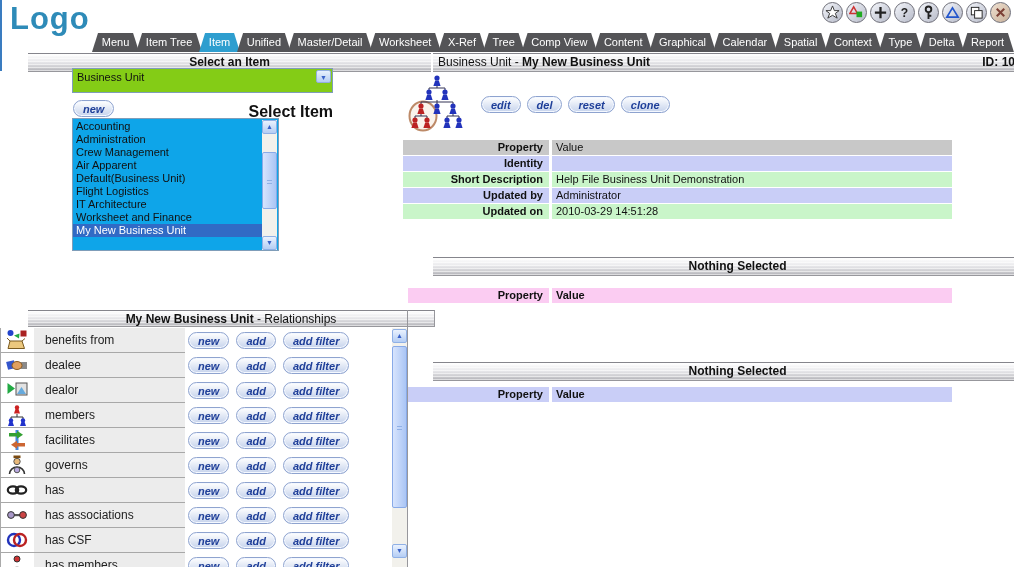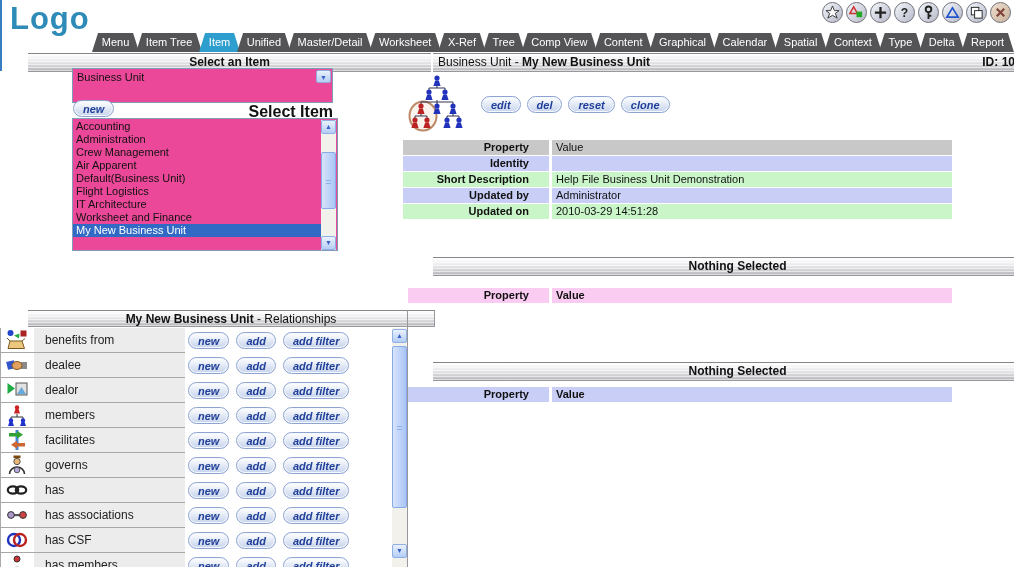--- a/index.html
+++ b/index.html
@@ -26,27 +26,27 @@
     border-top:1px solid #85858c;border-bottom:1px solid #97979c;
     background:
       repeating-linear-gradient(0deg,rgba(255,255,255,.55) 0 1px,rgba(0,0,0,0) 1px 3px),
       linear-gradient(#ffffff 0%,#e9e9ec 45%,#c6c6ca 85%,#aeaeb4 100%);
     font-size:12px;margin-left:28px;}
   .hbar .ctr{display:block;text-align:center;font-weight:bold;}
   
   #select-type-label,#select-item-label{position:absolute;right:681px;font-weight:bold;font-size:16px;white-space:nowrap;}
   #select-type-label{top:72px;}
   #select-item-label{top:103px;}
-  #type-select{position:absolute;left:72px;top:68px;width:261px;height:35px;border:1px solid #7f9db9;background:#ec4899;box-sizing:border-box;cursor:pointer;}
+  #type-select{position:absolute;left:72px;top:68px;width:261px;height:25px;border:1px solid #7f9db9;background:#84cc16;box-sizing:border-box;cursor:pointer;}
   #type-select .val{position:absolute;left:4px;top:1px;line-height:14px;font-size:11px;}
   #dd-arrow{position:absolute;right:1px;top:1px;width:15px;height:13px;text-align:center;line-height:13px;
     background:linear-gradient(#e8f1fd,#b6cdf2);border:1px solid #93aede;border-radius:2px;box-sizing:border-box;
     color:#3a62c8;font-size:7px;cursor:pointer;}
   #new-btn{position:absolute;left:73px;top:100px;}
-  #listbox{position:absolute;left:72px;top:118px;width:266px;height:133px;border:1px solid #7f9db9;background:#ec4899;box-sizing:border-box;overflow:hidden;padding-left:36px;}
+  #listbox{position:absolute;left:72px;top:118px;width:207px;height:133px;border:1px solid #7f9db9;background:#0ea5e9;box-sizing:border-box;overflow:hidden;padding-left:36px;}
   #list-items{position:absolute;left:0;top:1px;right:16px;}
   .list-item{height:13px;line-height:13px;padding-left:3px;white-space:nowrap;font-size:11px;cursor:default;}
   .list-item.selected{background:var(--sel);color:#fff;}
   
   .sbar{position:absolute;background:#f2f1ec;}
   .sb-btn{position:absolute;left:0;width:15px;height:14px;background:linear-gradient(#eaf2fe,#b4cdf4);
     border:1px solid #8fb0e6;border-radius:2px;box-sizing:border-box;color:#3a62c8;font-size:7px;
     text-align:center;line-height:12px;cursor:pointer;}
   .sb-thumb{position:absolute;left:0;width:15px;background:linear-gradient(90deg,#d7e4fd,#aac5f5);
     border:1px solid #88aae8;border-radius:2px;box-sizing:border-box;cursor:grab;}
@@ -61,21 +61,21 @@
   #id-box{position:absolute;right:7px;top:0;font-weight:bold;}
   #org-icon{position:absolute;left:408px;top:72px;}
   #action-btns{position:absolute;left:481px;top:96px;display:flex;gap:6px;}
   .pill{height:17px;padding:0 9px;border:1px solid #8ea3cf;border-radius:9px;
     background:linear-gradient(#ffffff,#c6d3ec);box-shadow:inset 0 0 0 1px #f4f8ff;
     color:var(--btntext);font-weight:bold;font-style:italic;font-size:11px;font-family:"Liberation Sans",sans-serif;
     line-height:14px;cursor:pointer;white-space:nowrap;}
   
   #main-table{position:absolute;left:403px;top:140px;width:549px;}
   .trow{display:flex;height:15px;margin-bottom:1px;font-size:11px;line-height:15px;}
-  .trow .tprop{width:146px;text-align:right;padding-right:20px;font-weight:bold;box-sizing:border-box;}
+  .trow .tprop{width:146px;text-align:right;padding-right:6px;font-weight:bold;box-sizing:border-box;}
   .trow .tval{flex:1;margin-left:3px;padding-left:4px;}
   .trow.hdr .tprop,.trow.hdr .tval{background:var(--hdr);}
   .trow.lav .tprop,.trow.lav .tval{background:var(--lav);}
   .trow.grn .tprop,.trow.grn .tval{background:var(--grn);}
   .trow.pnk .tprop,.trow.pnk .tval{background:var(--pnk);}
   #ns1-bar{left:405px;top:257px;width:609px;}
   #ns2-bar{left:405px;top:362px;width:609px;}
   #ns1-row{position:absolute;left:408px;top:288px;width:544px;}
   #ns2-row{position:absolute;left:408px;top:387px;width:544px;}
   #ns1-row .tprop,#ns2-row .tprop{width:141px;}

